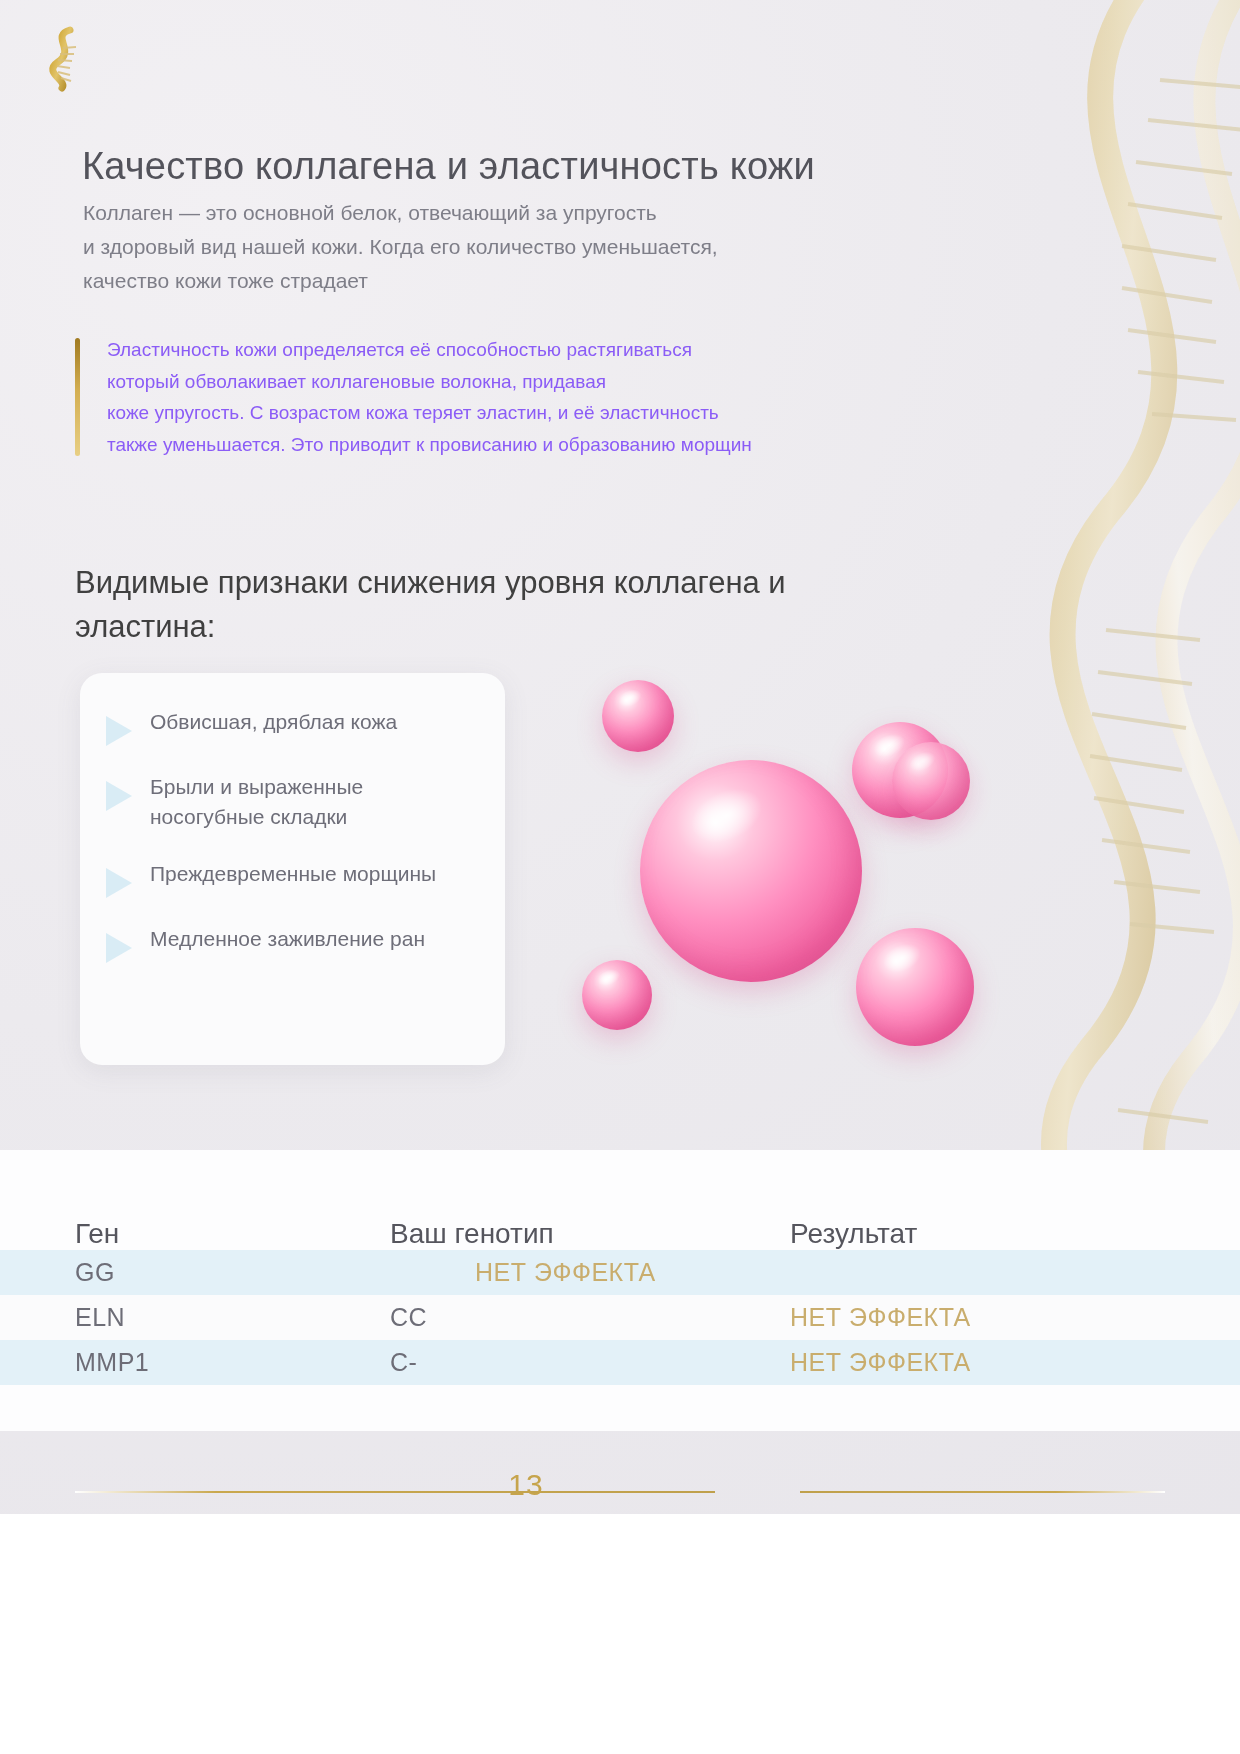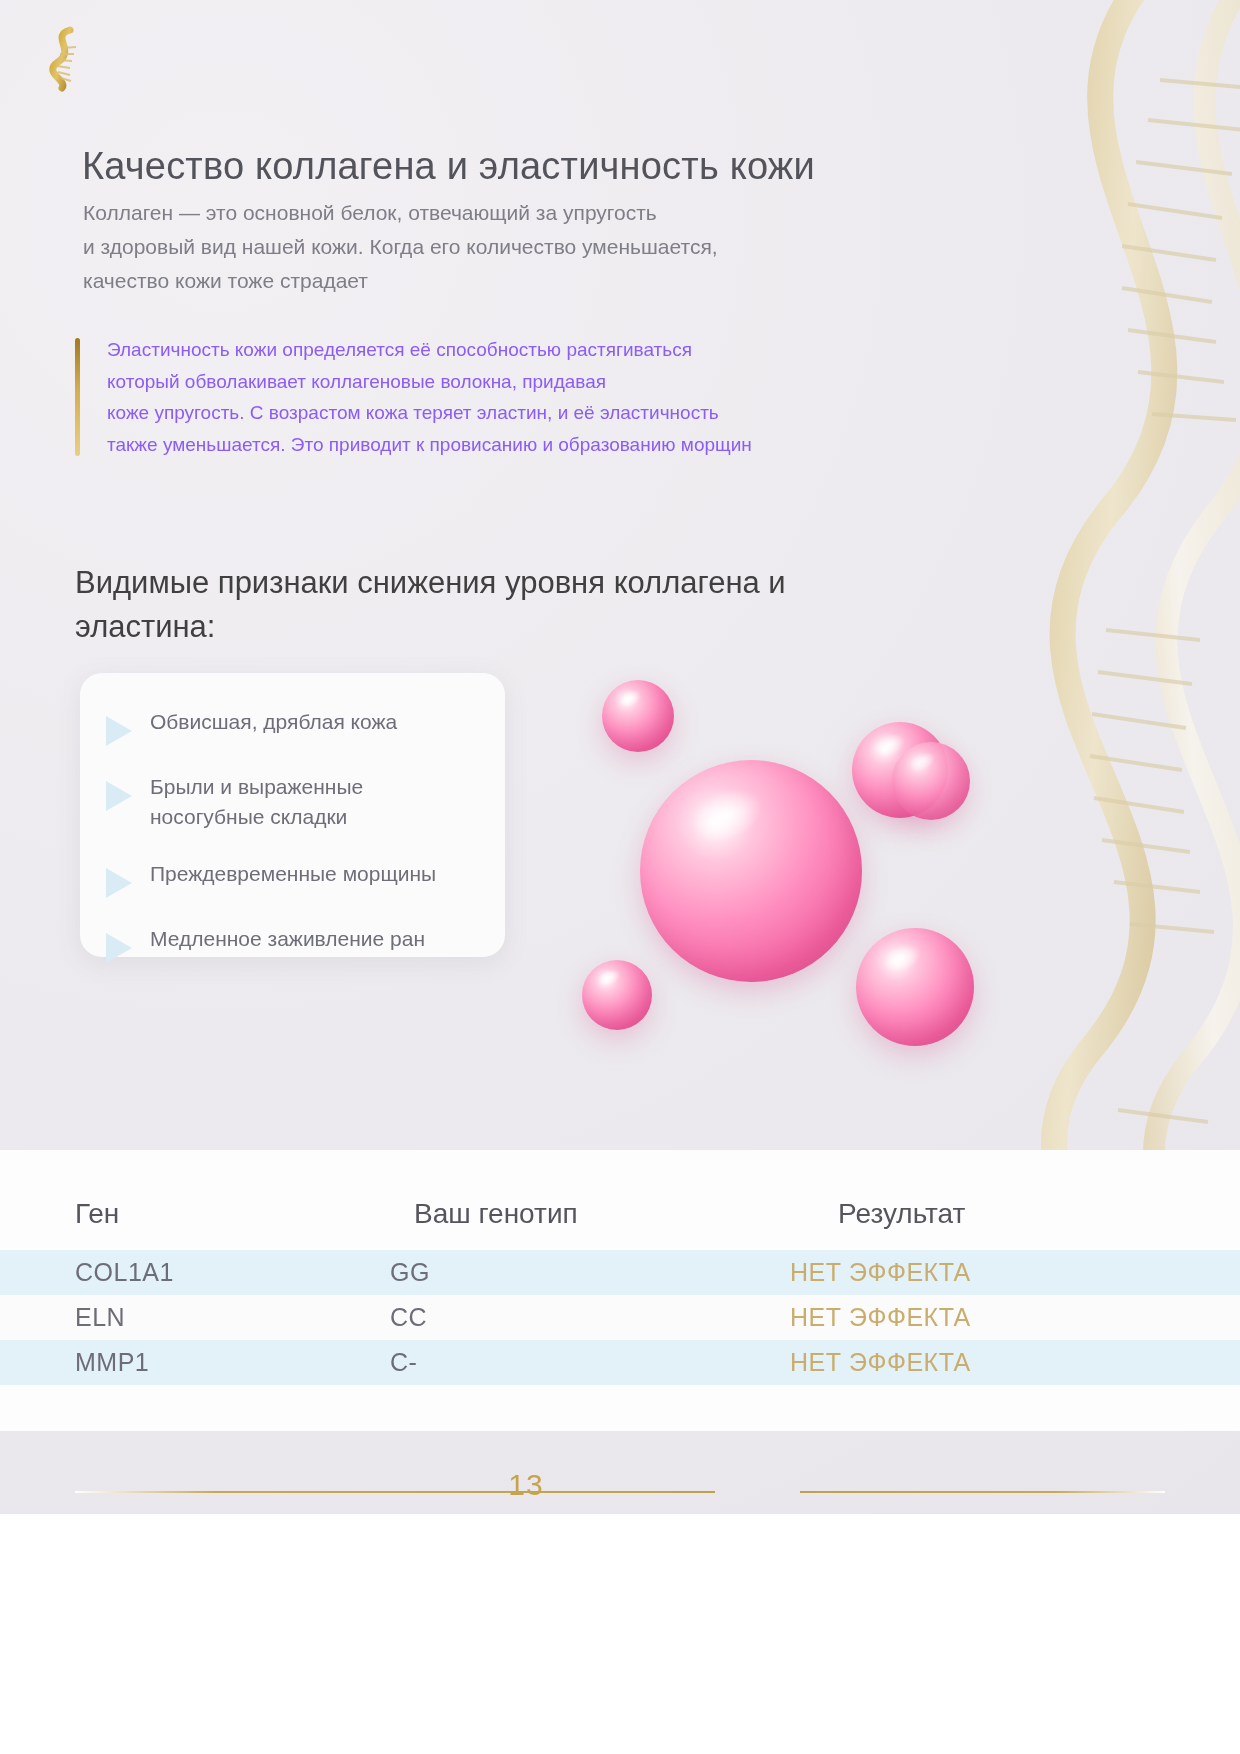--- a/index.html
+++ b/index.html
@@ -135,21 +135,21 @@
     line-height: 1.42;
     color: #404040;
   }
 
   
   .card {
     position: absolute;
     left: 80px;
     top: 673px;
     width: 425px;
-    height: 284px;
+    height: 392px;
     background: #fbfbfc;
     border-radius: 22px;
     box-shadow: 0 6px 26px rgba(100, 95, 120, .10);
     padding: 34px 30px 0 26px;
     box-sizing: border-box;
   }
   .bullet-row {
     display: flex;
     align-items: flex-start;
     gap: 18px;
@@ -182,23 +182,22 @@
   }
   .trow {
     display: flex;
     align-items: center;
     height: 45px;
     padding: 0 0 0 75px;
     box-sizing: border-box;
   }
   .trow.head {
     height: 72px;
-    align-items: center;
+    align-items: flex-end;
     padding-bottom: 0;
-    gap: 24px;
   }
   .trow.odd { background: #e3f1f8; }
   .trow.even { background: #fbfbfc; }
   .c-gene   { width: 315px; }
   .c-geno   { width: 400px; }
   .c-res    { width: 380px; }
   .th {
     font-size: 28px;
     font-weight: 300;
     color: #55555d;
@@ -366,21 +365,20 @@
   <div class="table-wrap">
     <div class="table-pad-top"></div>
 
     <div class="trow head">
       <div class="c-gene th">Ген</div>
       <div class="c-geno th">Ваш генотип</div>
       <div class="c-res  th">Результат</div>
     </div>
 
     <div class="trow odd">
-      <div class="c-gene td">COL1A1</div>
       <div class="c-geno td">GG</div>
       <div class="c-res  td res">НЕТ ЭФФЕКТА</div>
     </div>
 
     <div class="trow even">
       <div class="c-gene td">ELN</div>
       <div class="c-geno td">CC</div>
       <div class="c-res  td res">НЕТ ЭФФЕКТА</div>
     </div>
 

